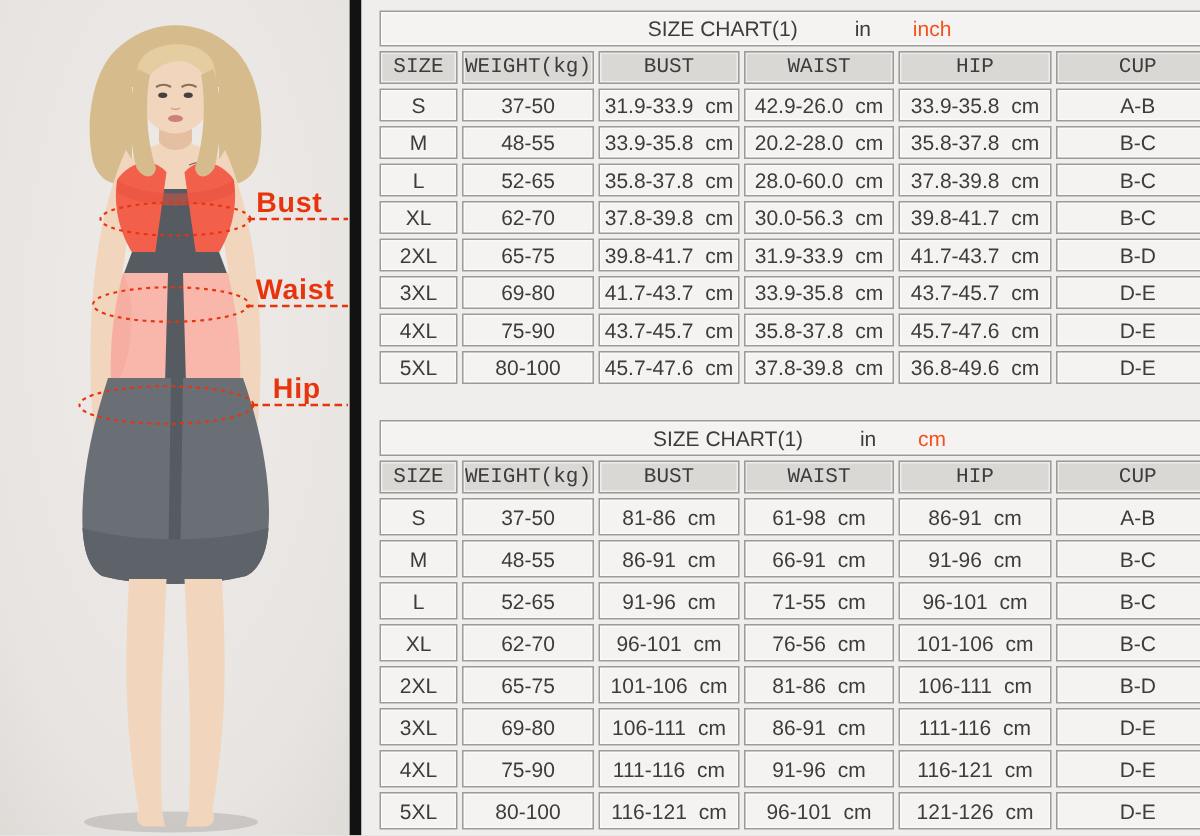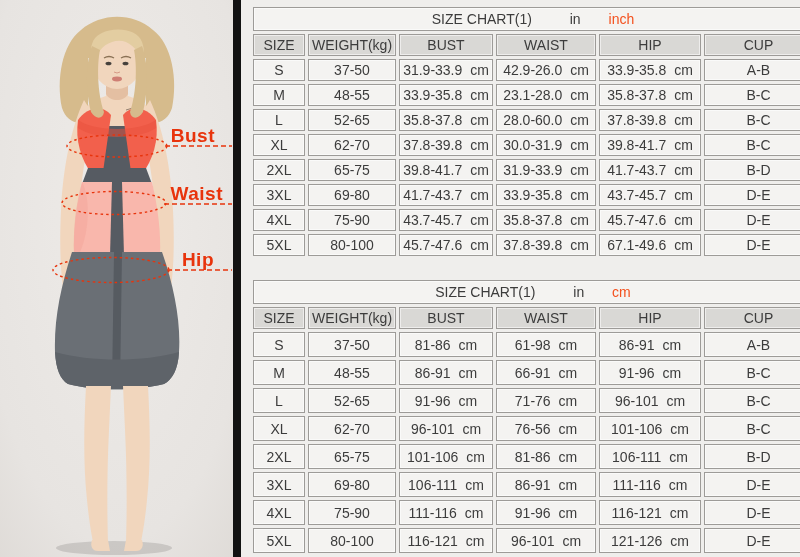--- a/index.html
+++ b/index.html
@@ -32,21 +32,21 @@
   }
   table.size-chart th,table.size-chart td{
     border:1px solid var(--cell-border);
     background:var(--cell-bg);
     color:var(--text);
     font-size:14px;font-weight:normal;
     text-align:center;vertical-align:middle;
     padding:0;word-spacing:4px;
     box-shadow:inset 0 0 0 1px rgba(255,255,255,.55);
   }
-  table.size-chart tr.cols th{background:var(--header-bg);}
+  table.size-chart tr.cols th{background:var(--header-bg);font-family:Liberation Mono, monospace;}
   .t1 th,.t1 td{height:20px;}
   .t2 th,.t2 td{height:20px;}
   .t1 tbody td{height:20px;}
   .t2 tbody td{height:23px;}
   .t2{margin-top:18px;}
   th.title-cell{font-size:16px;height:22px !important;}
   .title-cell .unit-prefix{margin-left:30px;text-align:center;}
   .title-cell .unit{color:var(--unit-orange);margin-left:20px;}
   .title-cell span{word-spacing:normal;}
 </style>
@@ -164,37 +164,37 @@
             <td>37-50</td>
             <td>31.9-33.9 cm</td>
             <td>42.9-26.0 cm</td>
             <td>33.9-35.8 cm</td>
             <td>A-B</td>
           </tr>
           <tr>
             <td>M</td>
             <td>48-55</td>
             <td>33.9-35.8 cm</td>
-            <td>23.1-28.0 cm</td>
+            <td>20.2-28.0 cm</td>
             <td>35.8-37.8 cm</td>
             <td>B-C</td>
           </tr>
           <tr>
             <td>L</td>
             <td>52-65</td>
             <td>35.8-37.8 cm</td>
             <td>28.0-60.0 cm</td>
             <td>37.8-39.8 cm</td>
             <td>B-C</td>
           </tr>
           <tr>
             <td>XL</td>
             <td>62-70</td>
             <td>37.8-39.8 cm</td>
-            <td>30.0-31.9 cm</td>
+            <td>30.0-56.3 cm</td>
             <td>39.8-41.7 cm</td>
             <td>B-C</td>
           </tr>
           <tr>
             <td>2XL</td>
             <td>65-75</td>
             <td>39.8-41.7 cm</td>
             <td>31.9-33.9 cm</td>
             <td>41.7-43.7 cm</td>
             <td>B-D</td>
@@ -213,21 +213,21 @@
             <td>43.7-45.7 cm</td>
             <td>35.8-37.8 cm</td>
             <td>45.7-47.6 cm</td>
             <td>D-E</td>
           </tr>
           <tr>
             <td>5XL</td>
             <td>80-100</td>
             <td>45.7-47.6 cm</td>
             <td>37.8-39.8 cm</td>
-            <td>67.1-49.6 cm</td>
+            <td>36.8-49.6 cm</td>
             <td>D-E</td>
           </tr>
         </tbody>
     </table>
 
     <table class="size-chart t2">
       <colgroup>
         <col style="width:52px">
           <col style="width:88px">
           <col style="width:94px">
@@ -266,21 +266,21 @@
             <td>48-55</td>
             <td>86-91 cm</td>
             <td>66-91 cm</td>
             <td>91-96 cm</td>
             <td>B-C</td>
           </tr>
           <tr>
             <td>L</td>
             <td>52-65</td>
             <td>91-96 cm</td>
-            <td>71-76 cm</td>
+            <td>71-55 cm</td>
             <td>96-101 cm</td>
             <td>B-C</td>
           </tr>
           <tr>
             <td>XL</td>
             <td>62-70</td>
             <td>96-101 cm</td>
             <td>76-56 cm</td>
             <td>101-106 cm</td>
             <td>B-C</td>

